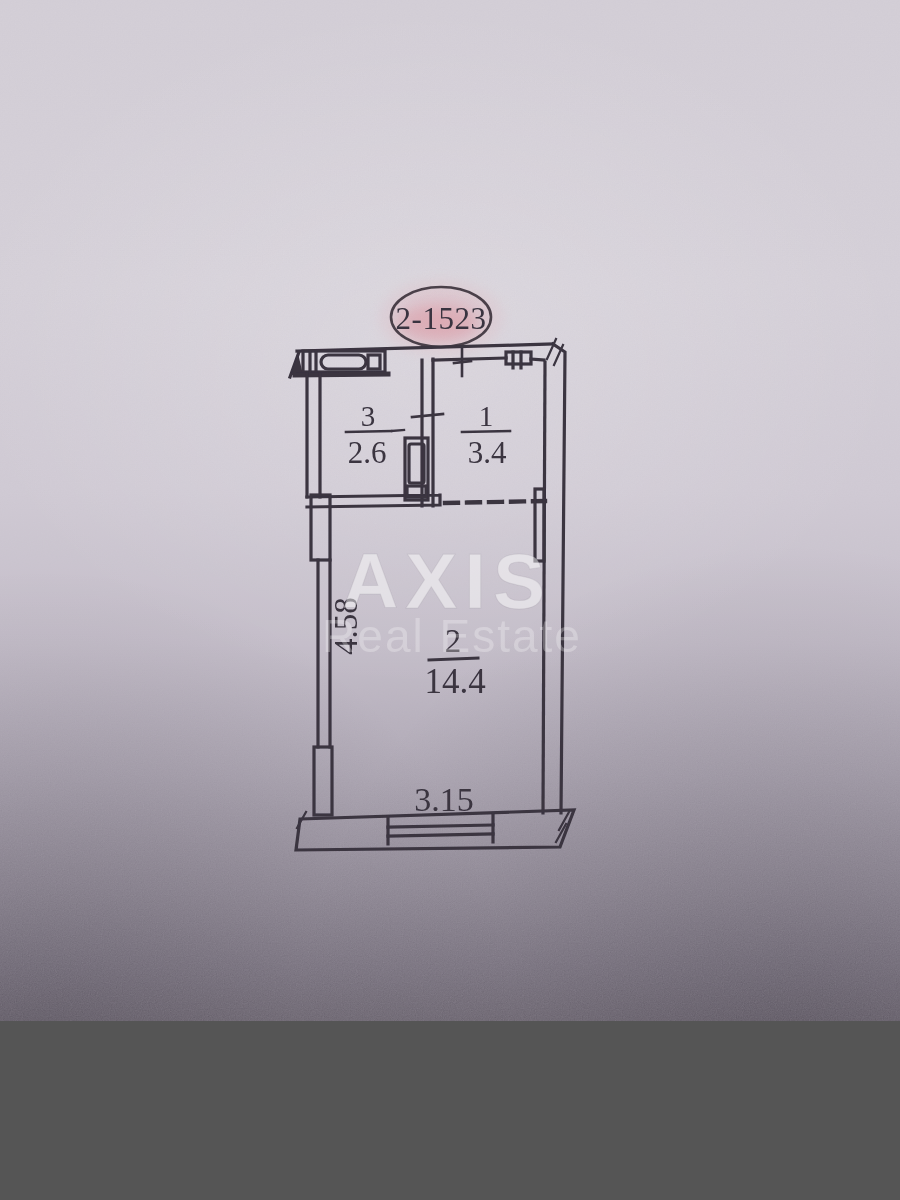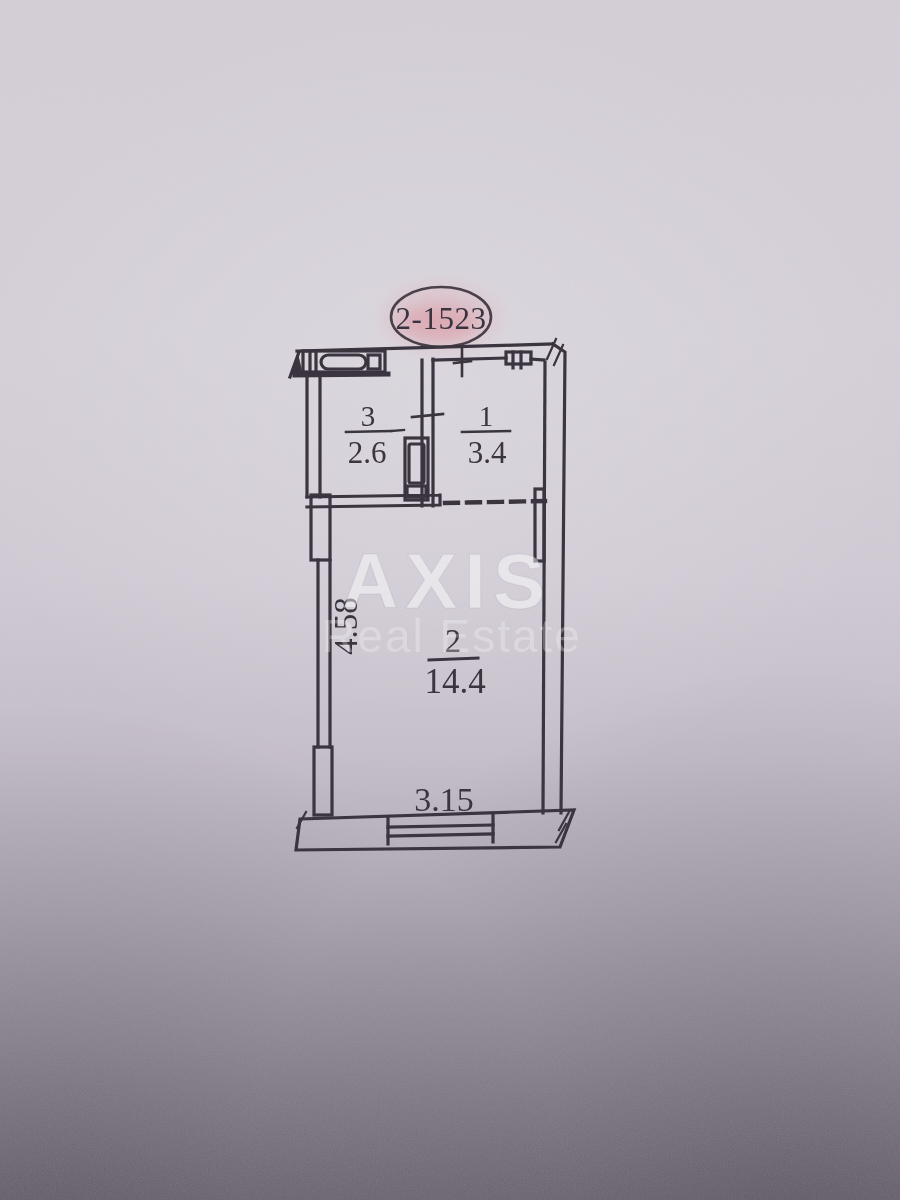--- a/index.html
+++ b/index.html
@@ -1,18 +1,18 @@
 <!DOCTYPE html>
 <html><head>
 <meta charset="utf-8">
 <style>
   html,body{margin:0;padding:0;background:#555;}
   .photo{
     position:relative;
-    width:900px;height:1200px;
+    width:900px;height:1021px;
     overflow:hidden;
     background:
       radial-gradient(circle at 88% 102%, rgba(30,25,36,0.30), rgba(30,25,36,0) 38%),
       radial-gradient(circle at 5% 102%, rgba(30,25,36,0.28), rgba(30,25,36,0) 35%),
       radial-gradient(ellipse 75% 48% at 48% 34%, rgba(255,255,255,0.22), rgba(255,255,255,0) 70%),
       linear-gradient(180deg,
         #d6d1d9 0%, #d8d3db 28%, #d2ccd6 48%,
         #c4bdc9 63%, #aba4b1 76%, #918a97 87%,
         #7a7380 95%, #6b646f 100%);
   }

